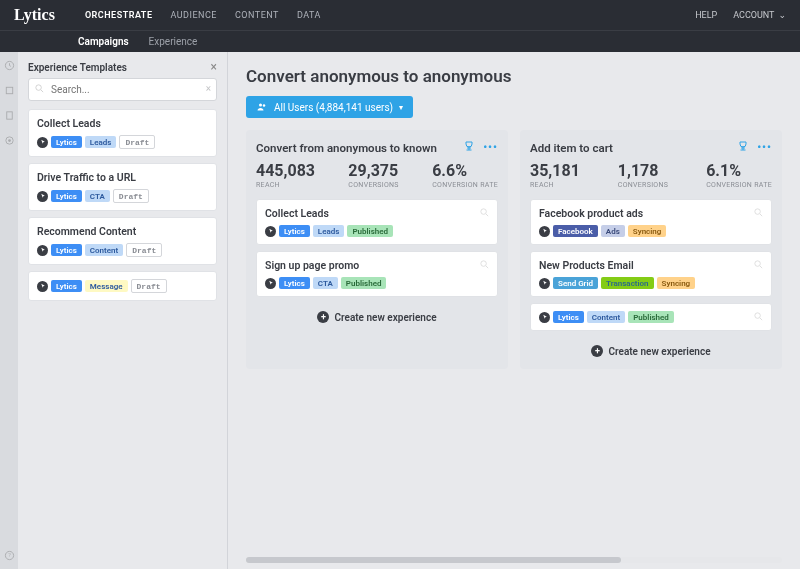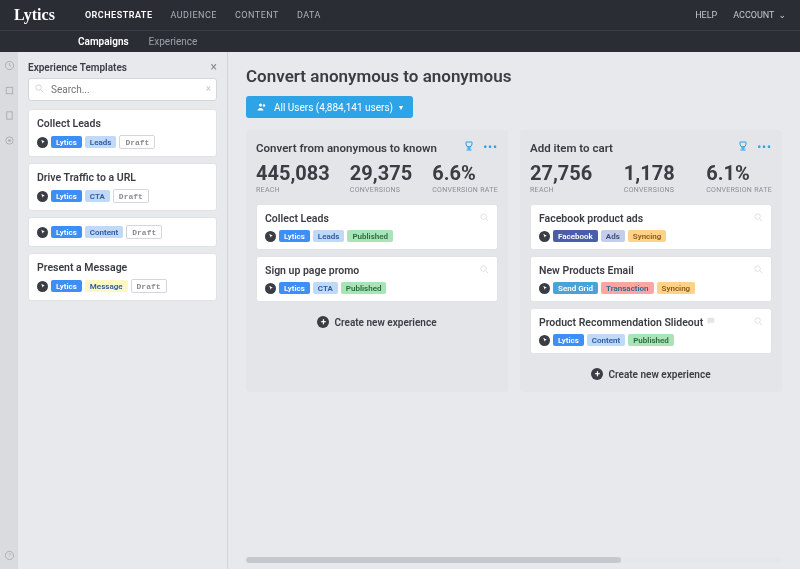--- a/index.html
+++ b/index.html
@@ -37,34 +37,34 @@
 .tag-leads { background: #bfd9f7; color: #2d5a9e; }
 .tag-cta { background: #bfd9f7; color: #2d5a9e; }
 .tag-content { background: #bfd9f7; color: #2d5a9e; }
 .tag-message { background: #fef9c3; color: #2d5a9e; }
 .tag-draft { border: 1px solid #d4d6da; color: #8a8d94; background: #fff; font-family: Liberation Mono, monospace; }
 .tag-published { background: #a8e4b8; color: #2a6b3a; }
 .tag-syncing { background: #ffd28a; color: #8a5a10; }
 .tag-facebook { background: #4a5da8; color: #fff; }
 .tag-ads { background: #c5cee8; color: #3a4a7a; }
 .tag-sendgrid { background: #4aa3d8; color: #fff; }
-.tag-transaction { background: #fca5a5; color: #2a6a8a; }
+.tag-transaction { background: #84cc16; color: #2a6a8a; }
 .main { flex: 1; padding: 14px 18px; overflow: auto; }
 .page-title { font-size: 17px; font-weight: 600; margin-bottom: 10px; }
 .audience-pill { background: #2ea3e6; color: #fff; display: inline-flex; align-items: center; gap: 6px; padding: 5px 10px; border-radius: 3px; font-size: 10px; cursor: pointer; margin-bottom: 12px; }
 .audience-pill .chev { font-size: 8px; }
 .stages { display: flex; gap: 12px; }
 .stage { width: 262px; background: #e3e5e9; border-radius: 4px; padding: 10px; display: flex; flex-direction: column; }
 .stage-head { display: flex; justify-content: space-between; align-items: center; margin-bottom: 6px; }
 .stage-name { font-size: 11.5px; font-weight: 600; }
 .stage-icons { display: flex; gap: 8px; align-items: center; }
 .trophy { color: #2ea3e6; }
 .dots3 { color: #2ea3e6; cursor: pointer; letter-spacing: 1px; font-weight: bold; }
 .metrics { display: flex; justify-content: space-between; margin-bottom: 10px; }
-.metric-num { font-size: 20px; font-weight: 700; color: #3a3d44; }
+.metric-num { font-size: 16px; font-weight: 700; color: #3a3d44; }
 .metric-lbl { font-size: 7px; color: #8a8d94; letter-spacing: 0.3px; margin-top: 1px; }
 .exp { background: #fff; border: 1px solid #e0e2e6; border-radius: 3px; padding: 7px 8px; margin-bottom: 6px; position: relative; }
 .exp-title { font-size: 10.5px; font-weight: 600; margin-bottom: 5px; }
 .exp-mag { position: absolute; right: 7px; top: 7px; opacity: 0.25; cursor: pointer; }
 .create { display: flex; align-items: center; justify-content: center; gap: 5px; padding: 8px 0 2px; font-size: 10px; font-weight: 600; color: #3a3d44; cursor: pointer; }
 .plus-circle { width: 12px; height: 12px; border-radius: 50%; background: #3a3d44; color: #fff; display: inline-flex; align-items: center; justify-content: center; font-size: 9px; }
 .hscroll { position: absolute; bottom: 6px; left: 246px; right: 18px; height: 6px; background: #e6e7ea; border-radius: 3px; }
 .hscroll-thumb { position: absolute; left: 0; width: 70%; height: 100%; background: #c6c8cd; border-radius: 3px; }
 .comment-icon { opacity: 0.3; margin-left: 3px; }
 </style>
@@ -149,33 +149,33 @@
               <svg viewBox="0 0 24 24">
                 <path d="M5 3l14 8-6 2-2 6z" fill="#fff"></path>
               </svg>
             </span>
             <span class="tag tag-lytics">Lytics</span>
             <span class="tag tag-cta">CTA</span>
             <span class="tag tag-draft">Draft</span>
           </div>
         </div>
         <div class="tpl">
+          <div class="tpl-title">Recommend Content</div>
           <div class="tags">
             <span class="dot">
               <svg viewBox="0 0 24 24">
                 <path d="M5 3l14 8-6 2-2 6z" fill="#fff"></path>
               </svg>
             </span>
             <span class="tag tag-lytics">Lytics</span>
             <span class="tag tag-content">Content</span>
             <span class="tag tag-draft">Draft</span>
           </div>
         </div>
         <div class="tpl">
-          <div class="tpl-title">Present a Message</div>
           <div class="tags">
             <span class="dot">
               <svg viewBox="0 0 24 24">
                 <path d="M5 3l14 8-6 2-2 6z" fill="#fff"></path>
               </svg>
             </span>
             <span class="tag tag-lytics">Lytics</span>
             <span class="tag tag-message">Message</span>
             <span class="tag tag-draft">Draft</span>
           </div>
@@ -263,21 +263,21 @@
             <div class="stage-name">Add item to cart</div>
             <div class="stage-icons">
               <span class="trophy"><svg width="12" height="12" viewBox="0 0 24 24">
                   <path d="M6 4h12v4a6 6 0 01-12 0z M10 14h4v4h-4z M7 20h10" fill="none" stroke="#2ea3e6" stroke-width="2"></path>
                 </svg></span>
               <span class="dots3">•••</span>
             </div>
           </div>
           <div class="metrics">
             <div>
-              <div class="metric-num">27,756</div>
+              <div class="metric-num">35,181</div>
               <div class="metric-lbl">REACH</div>
             </div>
             <div>
               <div class="metric-num">1,178</div>
               <div class="metric-lbl">CONVERSIONS</div>
             </div>
             <div>
               <div class="metric-num">6.1%</div>
               <div class="metric-lbl">CONVERSION RATE</div>
             </div>
@@ -314,23 +314,20 @@
               <span class="tag tag-sendgrid">Send Grid</span>
               <span class="tag tag-transaction">Transaction</span>
               <span class="tag tag-syncing">Syncing</span>
             </div>
           </div>
           <div class="exp">
             <svg class="exp-mag" width="11" height="11" viewBox="0 0 24 24">
               <circle cx="10" cy="10" r="6" fill="none" stroke="#777" stroke-width="2"></circle>
               <path d="M15 15l5 5" stroke="#777" stroke-width="2"></path>
             </svg>
-            <div class="exp-title">Product Recommendation Slideout<svg class="comment-icon" width="10" height="10" viewBox="0 0 24 24">
-                <path d="M4 4h16v12H9l-5 4z" fill="#aaa"></path>
-              </svg></div>
             <div class="tags">
               <span class="dot">
                 <svg viewBox="0 0 24 24">
                   <path d="M5 3l14 8-6 2-2 6z" fill="#fff"></path>
                 </svg>
               </span>
               <span class="tag tag-lytics">Lytics</span>
               <span class="tag tag-content">Content</span>
               <span class="tag tag-published">Published</span>
             </div>

